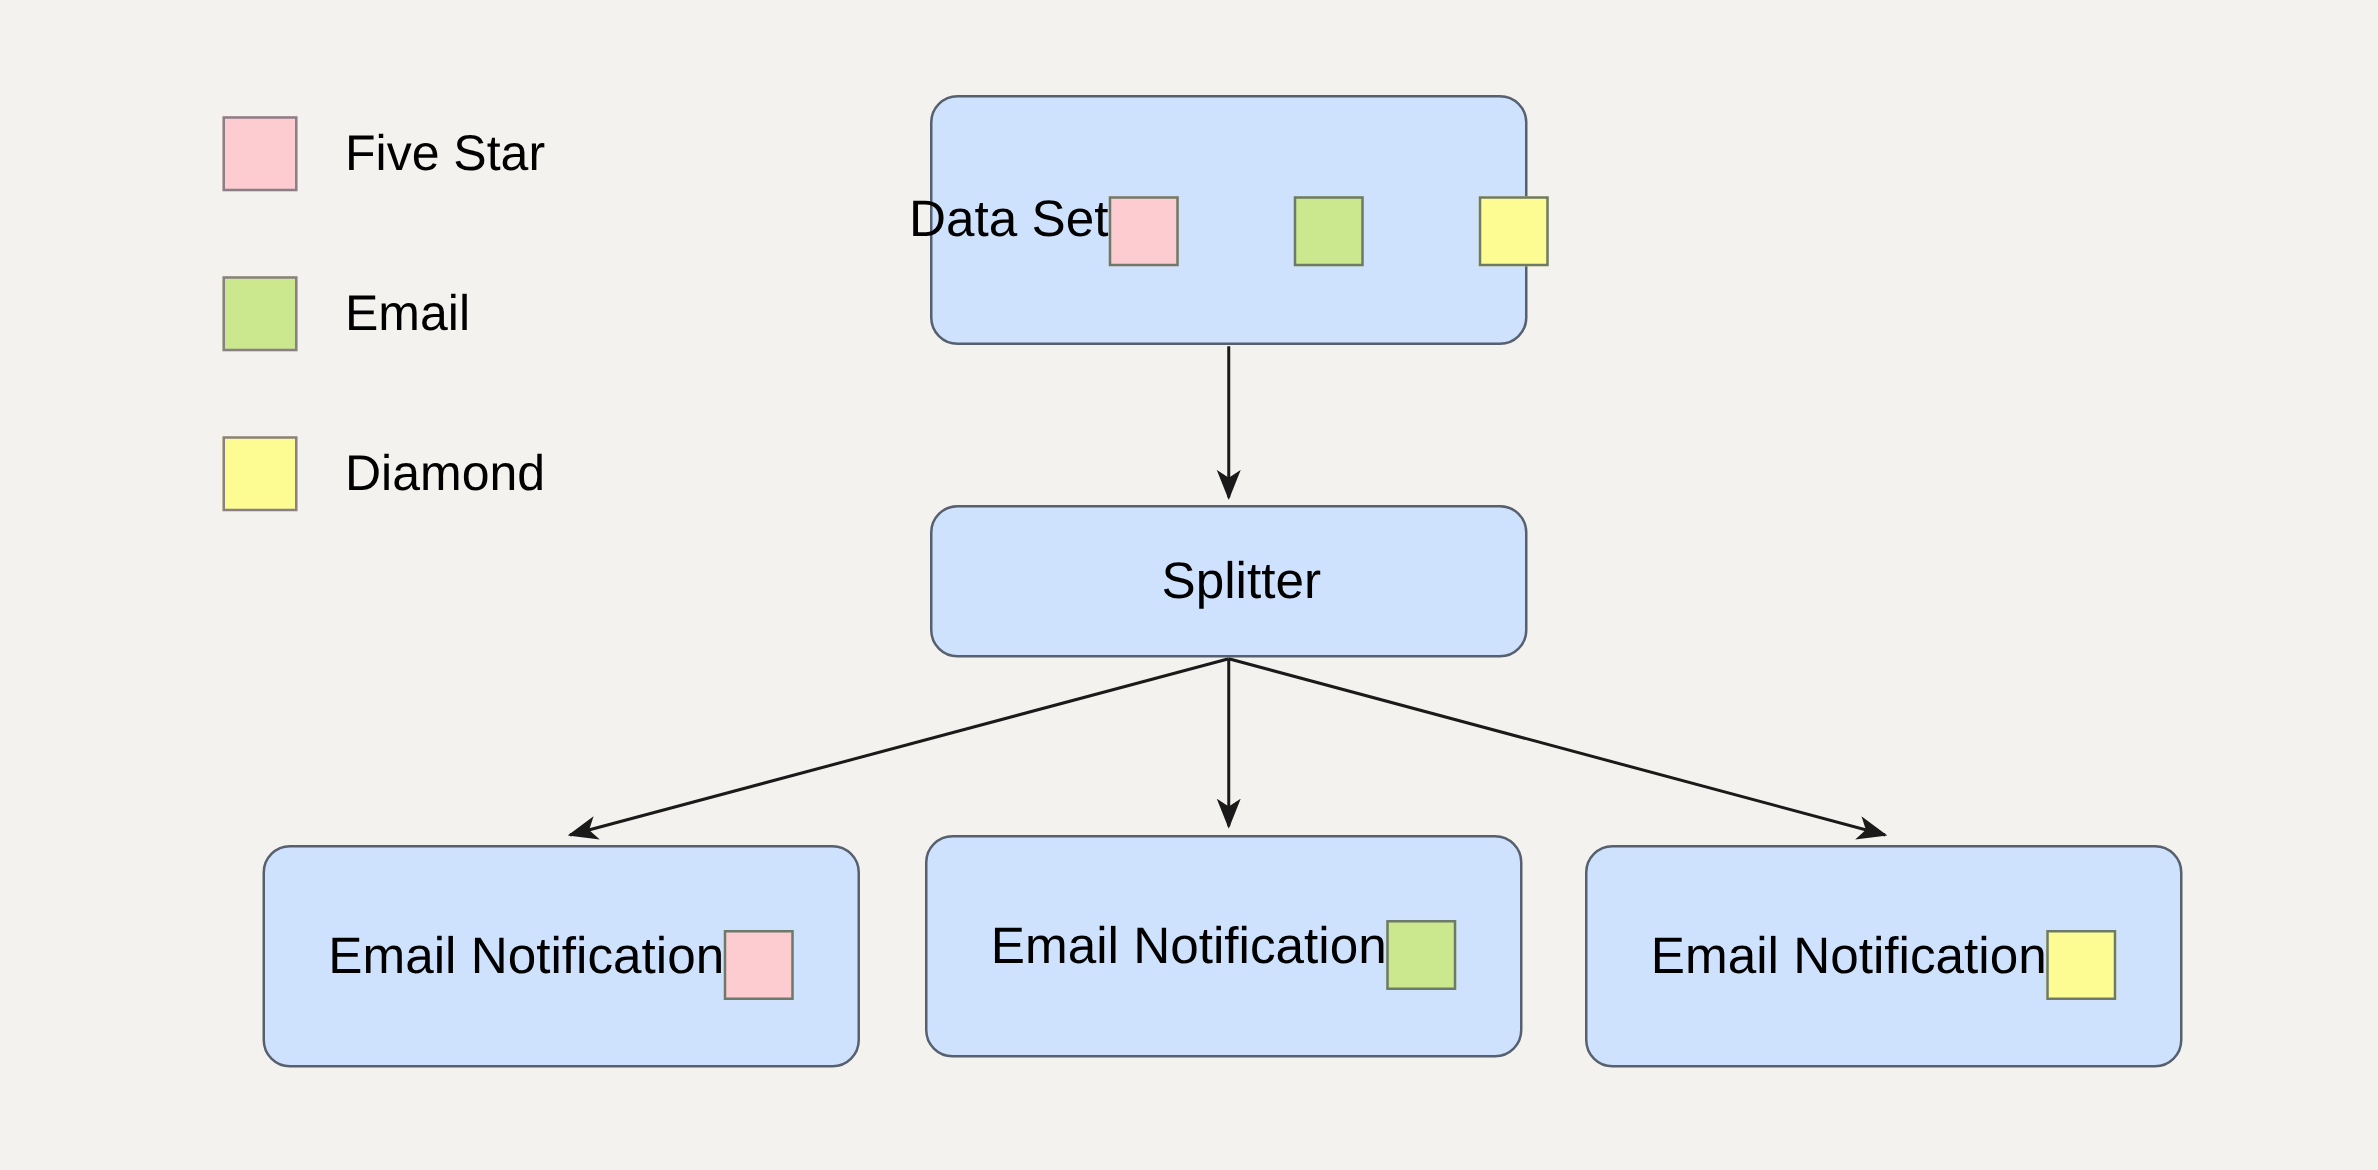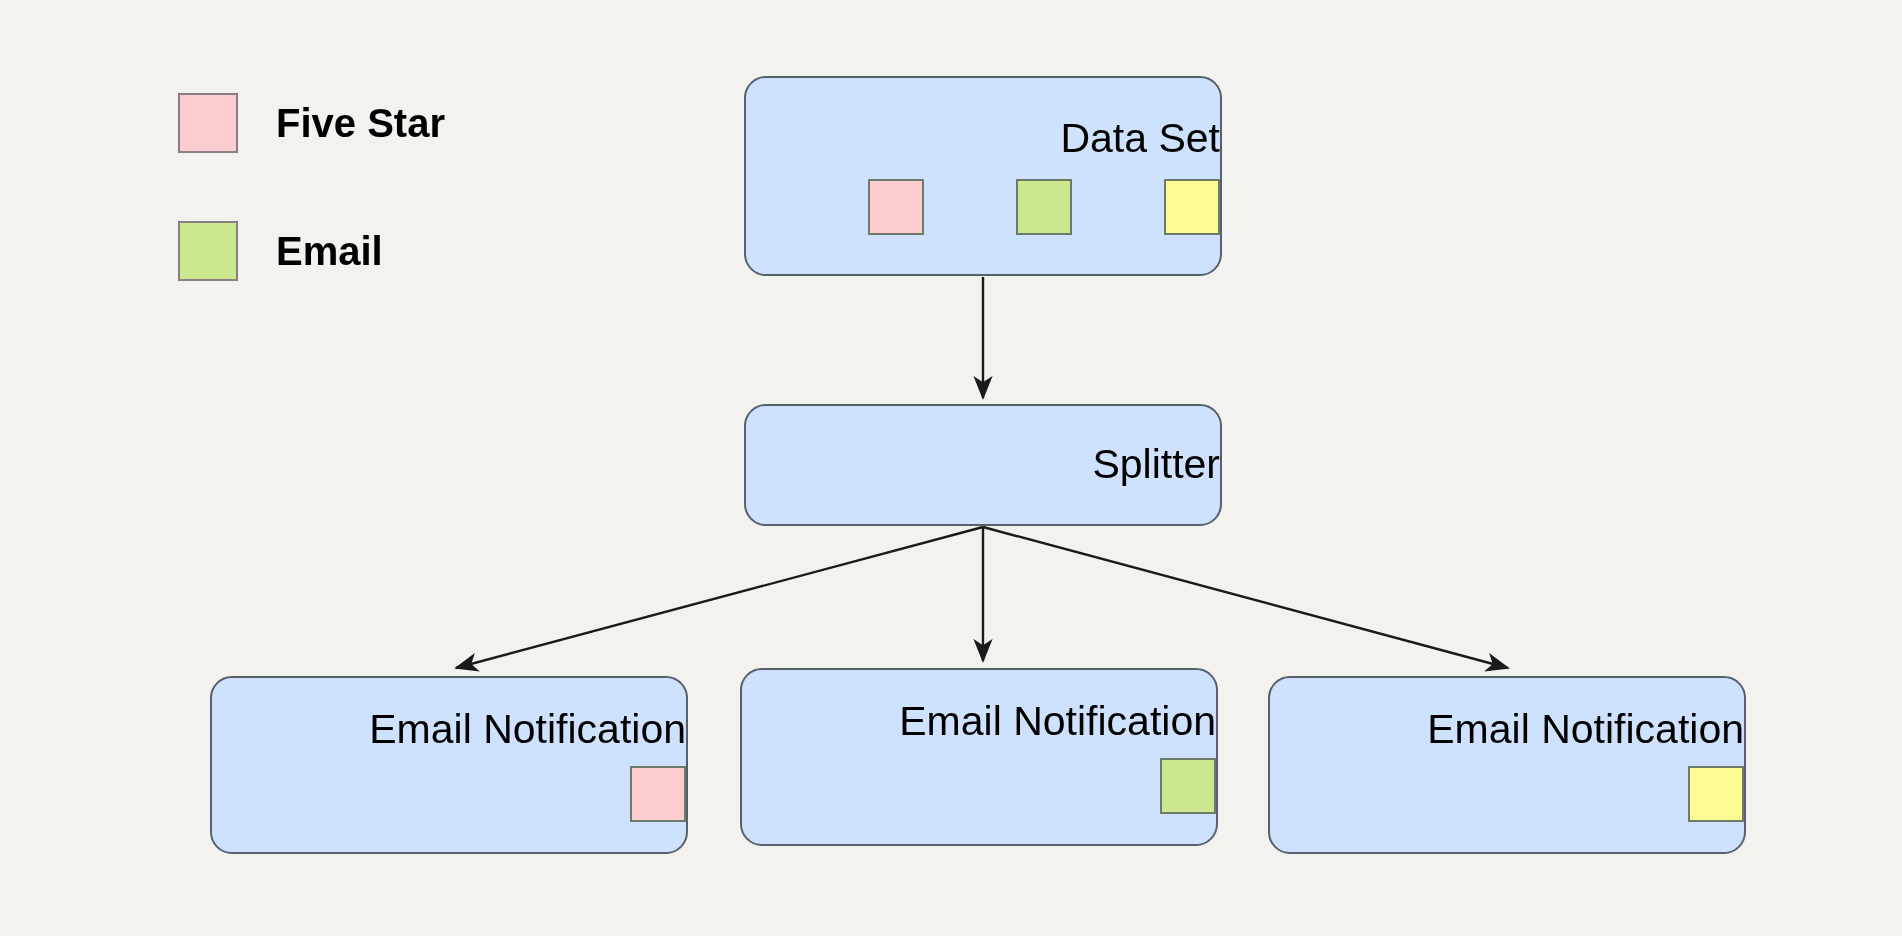--- a/index.html
+++ b/index.html
@@ -32,21 +32,20 @@
     position: absolute;
     left: 178px;
     top: 90px;
     width: 420px;
   }
   .legend-row {
     display: flex;
     align-items: center;
     height: 66px;
     margin-bottom: 62px;
-    font-weight: bold;
   }
   .legend-swatch {
     width: 60px;
     height: 60px;
     border: 2px solid #8a7f86;
     box-sizing: border-box;
     flex: 0 0 auto;
   }
   .legend-label {
     margin-left: 38px;
@@ -57,22 +56,21 @@
   }
 
   
   .node {
     position: absolute;
     box-sizing: border-box;
     background: #cfe2fd;
     border: 2px solid #56606e;
     border-radius: 22px;
     display: flex;
-    flex-direction: column;
-    align-items: flex-end;
+    align-items: center;
     justify-content: center;
   }
   .node-title {
     font-size: 41px;
     color: #000;
     line-height: 1.05;
     text-align: center;
     white-space: nowrap;
   }
   .chip-row {
@@ -145,20 +143,24 @@
     <div class="legend-row">
       <span class="legend-swatch" style="background: rgb(252, 204, 208);"></span>
       <span class="legend-label">Five Star</span>
     </div>
 
     <div class="legend-row">
       <span class="legend-swatch" style="background: rgb(203, 232, 142);"></span>
       <span class="legend-label">Email</span>
     </div>
 
+    <div class="legend-row">
+      <span class="legend-swatch" style="background: rgb(252, 252, 146);"></span>
+      <span class="legend-label">Diamond</span>
+    </div>
 
   </div>
 
   <div class="node" id="node-dataset">
     <div class="node-title">Data Set</div>
     <div class="chip-row">
       <span class="chip" style="background: rgb(252, 204, 208);"></span>
       <span class="chip" style="background: rgb(203, 232, 142);"></span>
       <span class="chip" style="background: rgb(252, 252, 146);"></span>
     </div>

